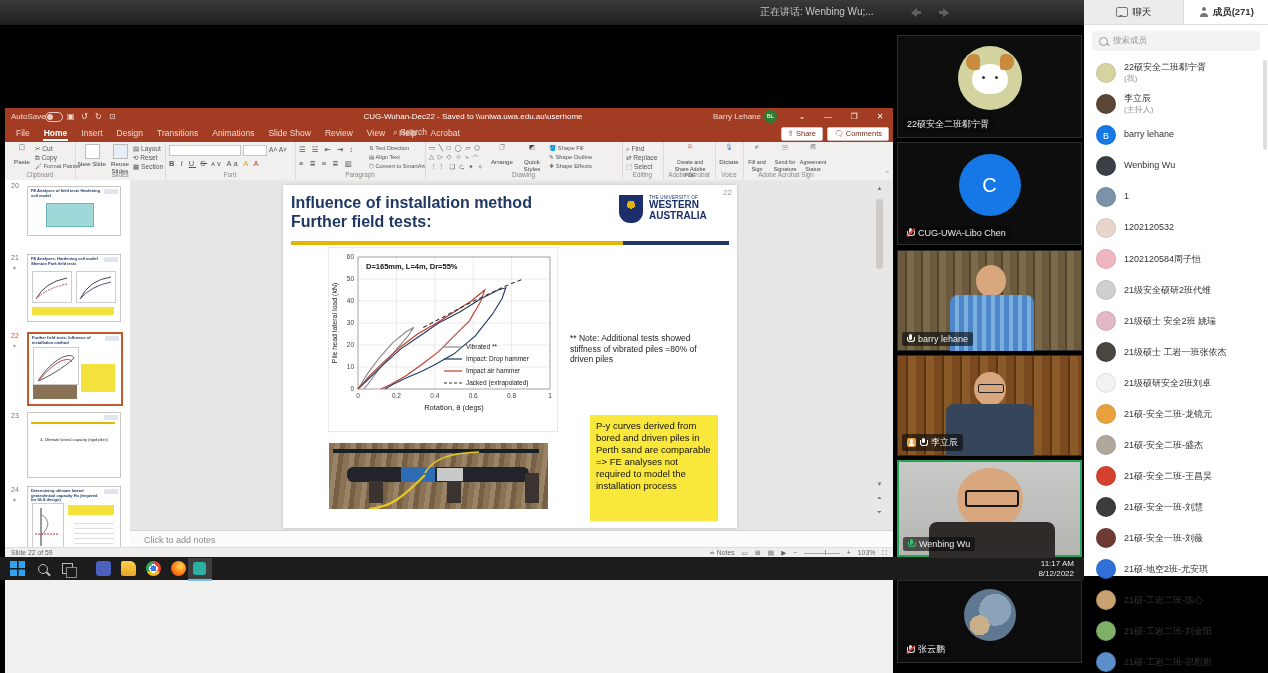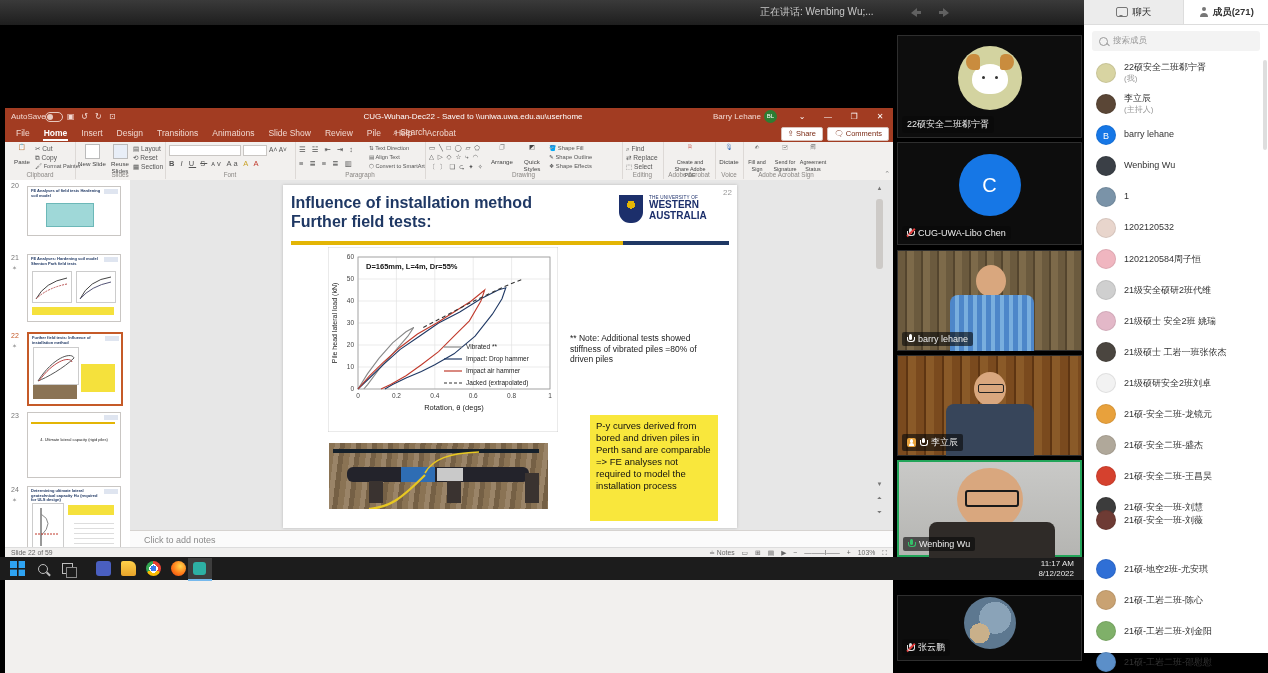--- a/index.html
+++ b/index.html
@@ -119,21 +119,21 @@
   .hostbadge::after{content:"";position:absolute;left:1.6px;bottom:1px;width:5.6px;height:2.8px;border-radius:3px 3px 0 0;background:#fff;}
   
   .scene-books{position:absolute;inset:0;background:
      repeating-linear-gradient(90deg,#6b5a3e 0 7px,#54452e 7px 9px,#7d6a4a 9px 16px);}
   .scene-warm{position:absolute;inset:0;background:
      repeating-linear-gradient(90deg,#7a4a1e 0 8px,#5e3512 8px 10px,#8a5a28 10px 18px);}
   .scene-grey{position:absolute;inset:0;background:linear-gradient(#c9c9c7,#b5b5b2);}
   .head{position:absolute;border-radius:50%;background:#d9a77e;}
   .torso{position:absolute;border-radius:8px 8px 0 0;}
   
-  #panel{left:1084px;top:0;width:184px;height:653px;background:#fff;}
+  #panel{left:1084px;top:0;width:184px;height:576px;background:#fff;}
   #ptabs{position:absolute;left:0;top:0;width:184px;height:24px;border-bottom:1px solid #ddd;display:flex;}
   .ptab{height:24px;display:flex;align-items:center;justify-content:center;gap:4px;font-size:9.5px;color:#333;}
   #ptab-chat{width:100px;background:#ececec;border-right:1px solid #ddd;}
   #ptab-members{width:84px;background:#fff;font-weight:bold;}
   .bub{display:inline-block;width:10px;height:8px;border:1.2px solid #777;border-radius:2px;position:relative;}
   .bub::after{content:"";position:absolute;left:2px;bottom:-3.4px;border:2.4px solid transparent;border-top-color:#777;}
   .per{display:inline-block;width:10px;height:10px;position:relative;}
   .per::before{content:"";position:absolute;left:3px;top:0;width:4px;height:4px;border-radius:50%;background:#777;}
   .per::after{content:"";position:absolute;left:1px;bottom:0;width:8px;height:4px;border-radius:4px 4px 0 0;background:#777;}
   #searchbox{position:absolute;left:8px;top:31px;width:168px;height:20px;background:#f3f3f3;border-radius:3px;
@@ -190,21 +190,21 @@
   <div id="menu-row" class="abs">
     <div id="menu-tabs">
         <div class="mtab">File</div>
         <div class="mtab act">Home</div>
         <div class="mtab">Insert</div>
         <div class="mtab">Design</div>
         <div class="mtab">Transitions</div>
         <div class="mtab">Animations</div>
         <div class="mtab">Slide Show</div>
         <div class="mtab">Review</div>
-        <div class="mtab">Pile</div>
+        <div class="mtab">View</div>
         <div class="mtab">Help</div>
         <div class="mtab">Acrobat</div>
       </div>
     <span id="search-tab" class="abs">⌕ <span>Search</span></span>
     <span class="chipbtn abs" style="right:70px">⇪ <span>Share</span></span>
     <span class="chipbtn abs" style="right:4px">🗨 <span>Comments</span></span>
   </div>
 
   <div id="ribbon" class="abs">
     <div class="rgroup" style="left:0;width:70px">
@@ -501,21 +501,21 @@
 <div class="vid speaking" style="top:460px;height:97px">
   <span class="scene-grey"></span>
   <span class="head" style="left:58px;top:6px;width:66px;height:62px"></span>
   <span class="abs" style="left:66px;top:28px;width:50px;height:13px;border:2px solid #1a1a1a;border-radius:3px"></span>
   <span class="torso" style="left:30px;top:60px;width:126px;height:36px;background:#2f2b28"></span>
   <span class="vlabel">
       <span class="mic green"></span>
       <span>Wenbing Wu</span>
     </span>
 </div>
-<div class="vid" style="top:595px;height:66px">
+<div class="vid" style="top:580px;height:83px">
   <span class="avatar-big" style="width:52px;height:52px;background:
      radial-gradient(circle at 30% 70%,#c9b08a 0 10px,transparent 10px),
      radial-gradient(circle at 60% 40%,#8aa3b8 0 16px,#5d7890 16px)"></span>
   <span class="vlabel">
       <span class="mic red">
         <span class="slash"></span>
       </span>
       <span>张云鹏</span>
     </span>
 </div>
@@ -591,21 +591,21 @@
         <div class="mname">21硕-安全二班-盛杰</div>
       </div>
       <div class="mrow" style="top: 403px;">
         <span class="mava" style="background: rgb(213, 65, 46);"></span>
         <div class="mname">21硕-安全二班-王昌昊</div>
       </div>
       <div class="mrow" style="top: 434px;">
         <span class="mava" style="background: rgb(60, 60, 60);"></span>
         <div class="mname">21硕-安全一班-刘慧</div>
       </div>
-      <div class="mrow" style="top: 447px;">
+      <div class="mrow" style="top: 465px;">
         <span class="mava" style="background: rgb(110, 59, 52);"></span>
         <div class="mname">21硕-安全一班-刘薇</div>
       </div>
       <div class="mrow" style="top: 496px;">
         <span class="mava" style="background: rgb(47, 111, 214);"></span>
         <div class="mname">21硕-地空2班-尤安琪</div>
       </div>
       <div class="mrow" style="top: 527px;">
         <span class="mava" style="background: rgb(201, 162, 114);"></span>
         <div class="mname">21硕-工岩二班-陈心</div>

